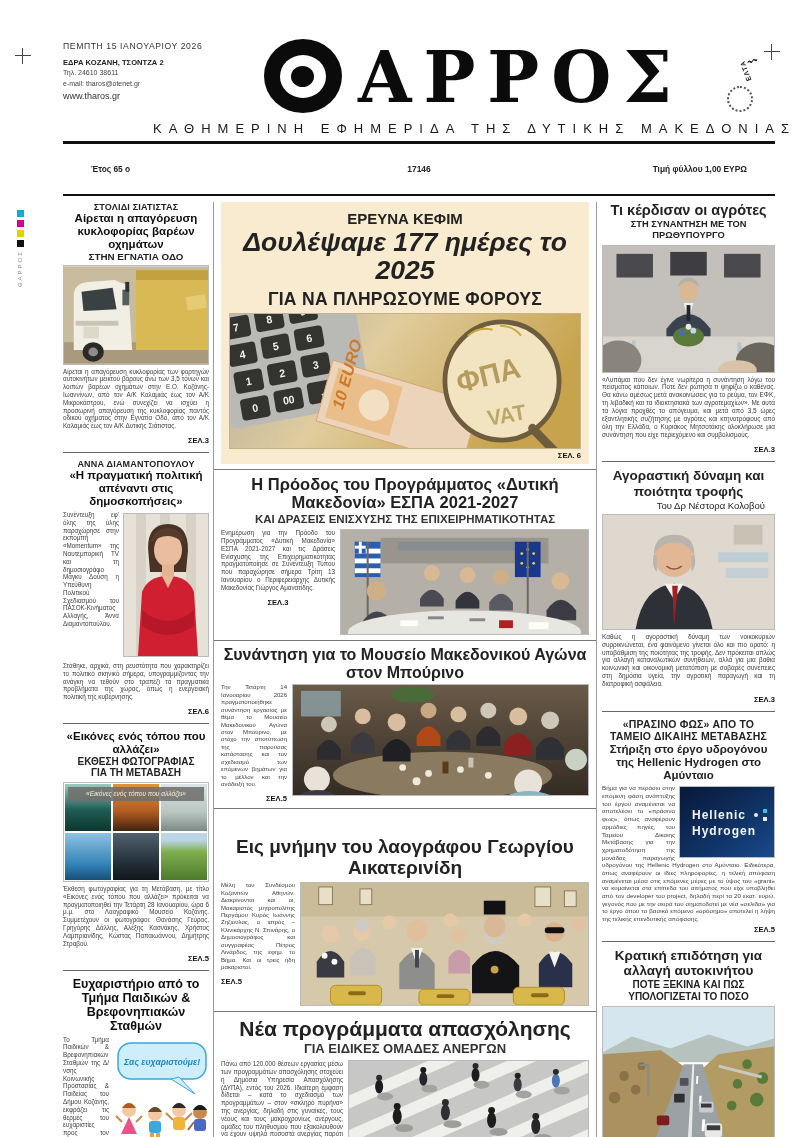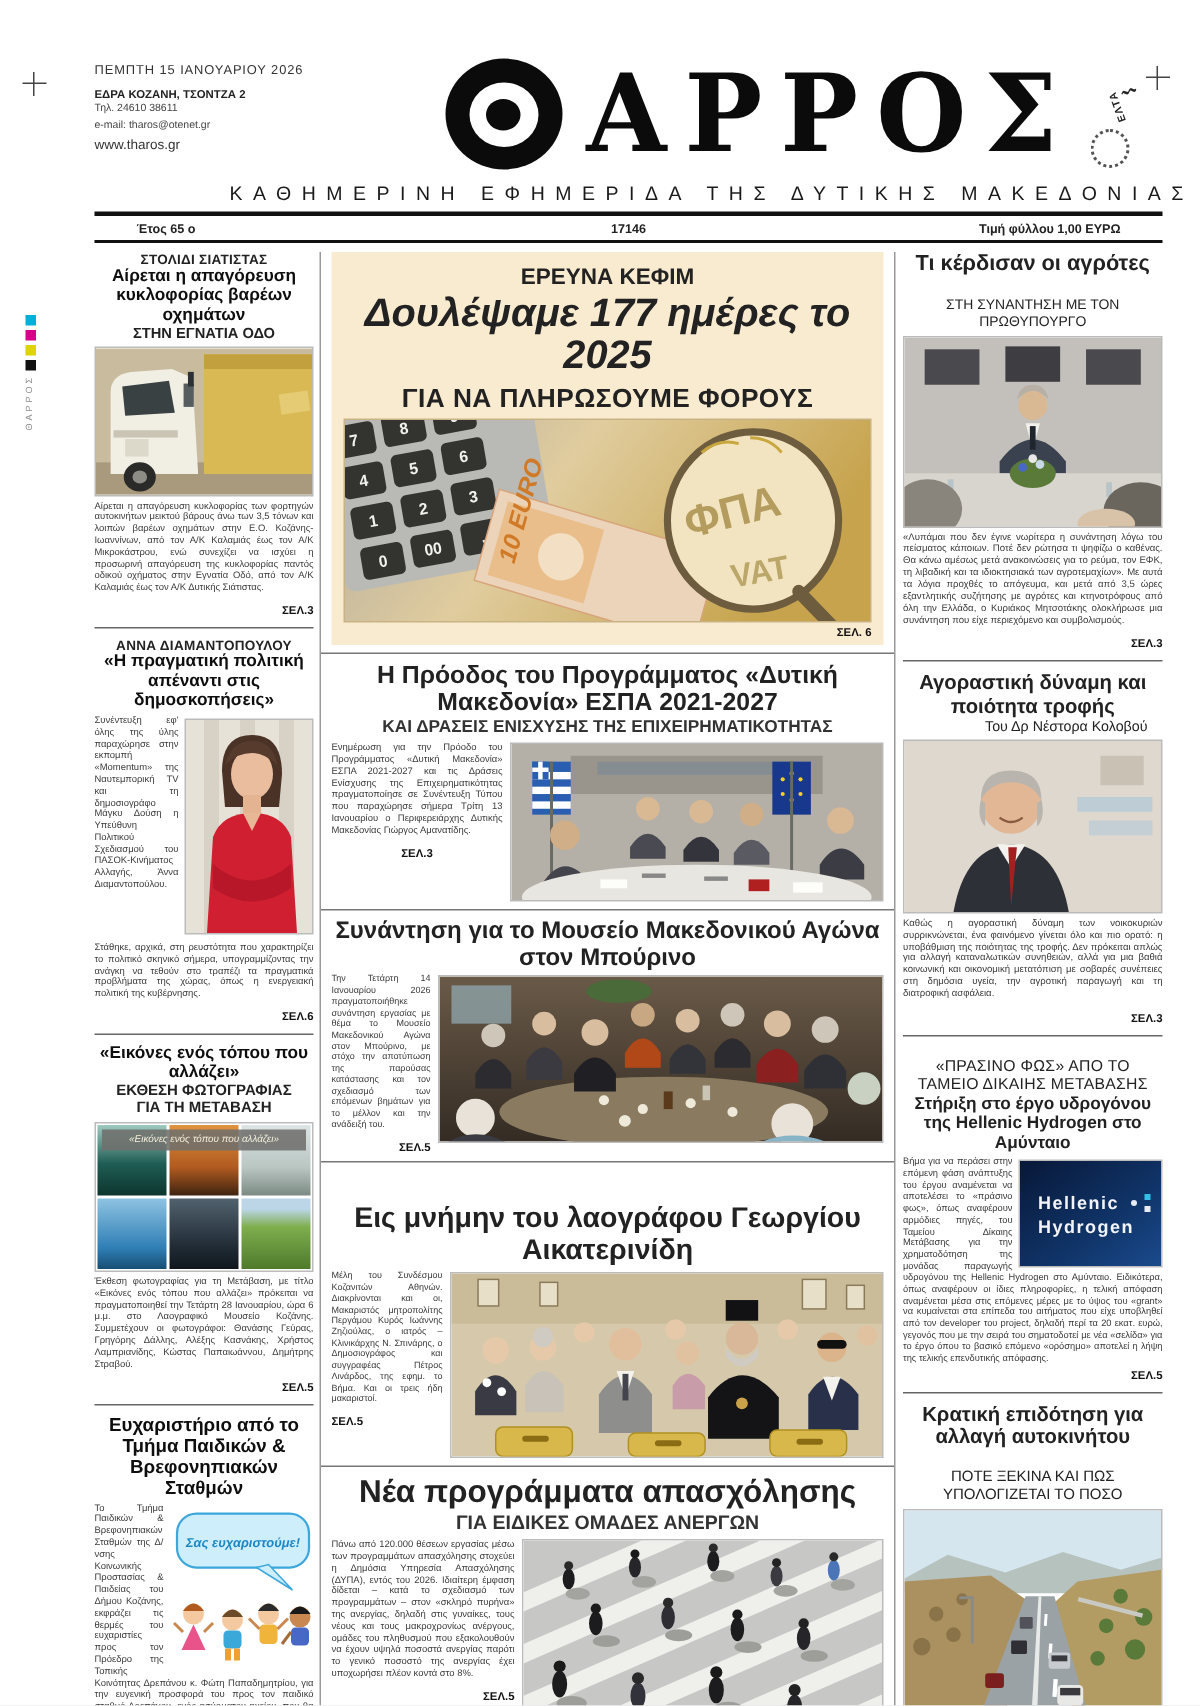--- a/index.html
+++ b/index.html
@@ -17,32 +17,32 @@
   .print-strip .sq{width:7px;height:7px;}
   .print-strip .vtxt{writing-mode:vertical-rl;transform:rotate(180deg);font-size:6px;letter-spacing:2px;color:#888;}
 
   
   .toprow{display:flex;align-items:flex-start;}
   .pub-info{width:168px;padding-top:10px;line-height:1.45;}
   .pub-date{font-size:8.6px;letter-spacing:.6px;color:#333;margin-bottom:5px;}
   .pub-address{font-size:7.6px;font-weight:bold;}
   .pub-line{font-size:7px;color:#444;}
   .pub-site{font-size:9px;color:#333;margin-top:1px;}
-  .masthead{flex:1;display:flex;align-items:center;justify-content:flex-end;gap:16px;height:88px;margin-top:2px;}
+  .masthead{flex:1;display:flex;align-items:center;justify-content:center;gap:16px;height:88px;margin-top:2px;}
   .theta{width:78px;height:74px;border-radius:50%;background:#0b0b0b;display:flex;align-items:center;justify-content:center;flex:none;}
   .theta-ring{width:46px;height:43px;border-radius:50%;background:#fff;display:flex;align-items:center;justify-content:center;}
   .theta-dot{width:23px;height:21px;border-radius:50%;background:#0b0b0b;}
   .mast-rest{font-family:"DejaVu Serif",serif;font-weight:bold;font-size:69px;letter-spacing:12px;line-height:1;color:#0b0b0b;transform:scaleY(1.04);}
   .elta{width:58px;flex:none;position:relative;height:88px;}
   .elta .wing{position:absolute;right:18px;top:22px;font-size:10px;transform:rotate(-20deg);}
   .elta .etxt{position:absolute;right:26px;top:30px;font-size:7px;font-weight:bold;writing-mode:vertical-rl;transform:rotate(160deg);letter-spacing:1px;}
   .elta .stamp{position:absolute;right:22px;top:56px;width:22px;height:22px;border:2px dotted #555;border-radius:50%;}
   .subtitle{text-align:center;font-size:13px;letter-spacing:7px;color:#1a1a1a;margin:1px 0 5px;padding-left:90px;white-space:nowrap;}
   .issue-bar{display:flex;align-items:flex-end;border-top:3px solid #111;border-bottom:2px solid #111;
-             font-size:8.4px;font-weight:bold;color:#222;padding:3px 28px;margin-top:2px;}
+             font-size:8.4px;font-weight:bold;color:#222;padding:20px 28px;margin-top:2px;}
   .issue-bar .yl{flex:1;text-align:left;}
   .issue-bar .num{flex:1;text-align:center;}
   .issue-bar .pr{flex:1;text-align:right;}
 
   
   .content{display:flex;margin-top:6px;}
   .col{box-sizing:border-box;}
   .col-left{width:150px;padding-right:4px;}
   .col-center{width:384px;border-left:1px solid #999;border-right:1px solid #999;padding:0 7px;}
   .col-right{flex:1;padding-left:5px;}
@@ -78,21 +78,21 @@
   .mainbox .mk{font-size:15px;font-weight:bold;text-align:center;}
   .mainbox .mt{font-size:26.5px;font-weight:bold;text-align:center;line-height:1.05;margin-top:2px;font-style:italic;}
   .mainbox .ms{font-size:17.5px;font-weight:bold;text-align:center;margin-top:4px;letter-spacing:.3px;}
   .c-title{font-size:16.5px;font-weight:bold;text-align:center;line-height:1.1;}
   .c-sub{font-size:11.5px;font-weight:bold;text-align:center;color:#333;margin-top:2px;line-height:1.15;}
   .c-title-lg{font-size:19px;margin-top:28px;}
   .c-title-xl{font-size:21px;}
 
   
   .r-title{font-size:13.5px;font-weight:bold;text-align:center;line-height:1.12;}
-  .r-sub{font-size:9.3px;font-weight:normal;text-align:center;margin-top:14px;line-height:1.2;}
+  .r-sub{font-size:9.3px;font-weight:bold;text-align:center;margin-top:1px;line-height:1.2;}
   .r-by{font-size:9.5px;font-weight:normal;text-align:right;padding-right:10px;margin-top:1px;}
   .caps{letter-spacing:.2px;}
   .floatR{float:right;margin:2px 0 2px 4px;border:1px solid #bbb;}
   svg{display:block;}
   .body-t:after{content:"";display:block;clear:both;}
 </style>
 </head>
 <body>
 
 <div class="page">

